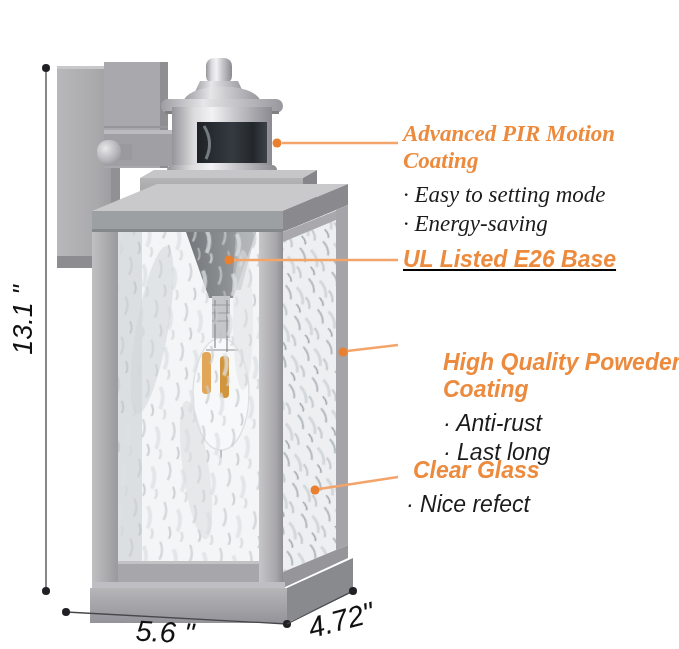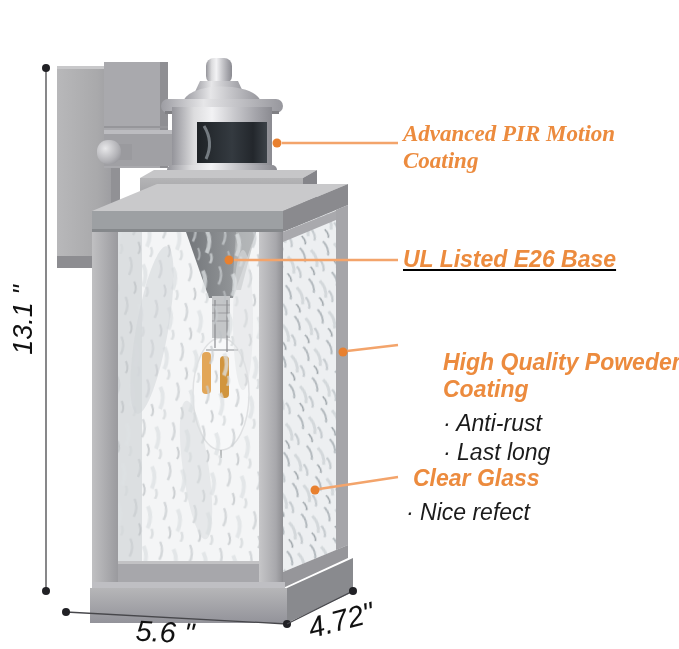--- a/index.html
+++ b/index.html
@@ -11,21 +11,21 @@
     position:absolute;left:0;top:2px;width:679px;text-align:center;
     font-size:29px;font-weight:700;font-style:italic;color:#EC8B3E;
     letter-spacing:0.2px;white-space:nowrap;
   }
   .lamp-svg{position:absolute;left:0;top:0;width:679px;height:649px;}
   .callout{position:absolute;}
   .callout .head{
     font-size:23px;line-height:27px;font-weight:700;font-style:italic;
     color:#EC8B3E;white-space:nowrap;
   }
-  .callout .head .indent{padding-left:7px;margin-top:8px;}
+  .callout .head .indent{padding-left:7px;}
   .callout .bullets{margin-top:6px;}
   .callout .bullets div{
     font-size:23px;line-height:29px;font-style:italic;color:#1b1b1b;white-space:pre;
   }
   .dim{
     position:absolute;font-size:27px;font-style:italic;color:#111;text-align:center;
     white-space:nowrap;
   }
   .dim-h{left:-20px;top:300px;width:95px;height:40px;transform:rotate(-90deg);}
   .dim-w{left:120px;top:616px;width:90px;font-size:29px;transform:rotate(3deg);}
@@ -211,20 +211,24 @@
       <circle cx="315" cy="490" r="4.5" fill="#e8802f"></circle>
     </g>
   </svg>
 
 
   <div class="callout" style="left:403px;top:120px;font-family:Liberation Serif, serif;">
     <div class="head">
       <div>Advanced PIR Motion</div>
       <div>Coating</div>
     </div>
+    <div class="bullets">
+      <div>· Easy to setting mode</div>
+      <div>· Energy-saving</div>
+    </div>
   </div>
 
   <div class="callout" style="left:403px;top:246px;text-decoration:underline;">
     <div class="head">
       <div>UL Listed E26 Base</div>
     </div>
   </div>
 
   <div class="callout" style="left:403px;top:349px;margin-left:40px;">
     <div class="head">

